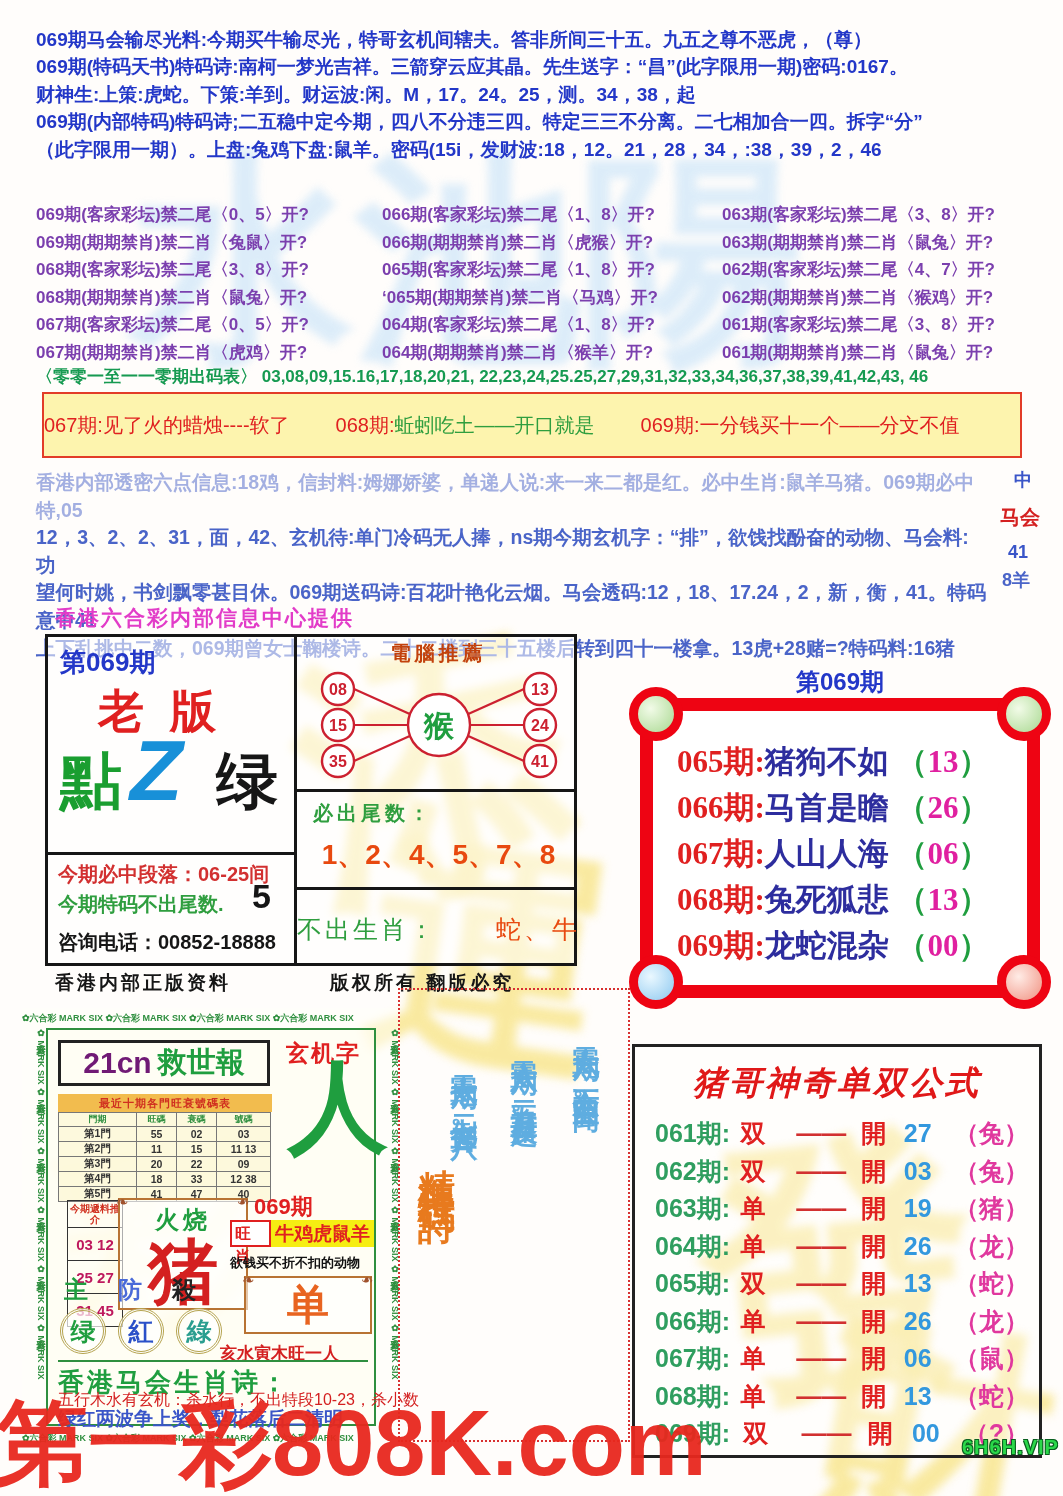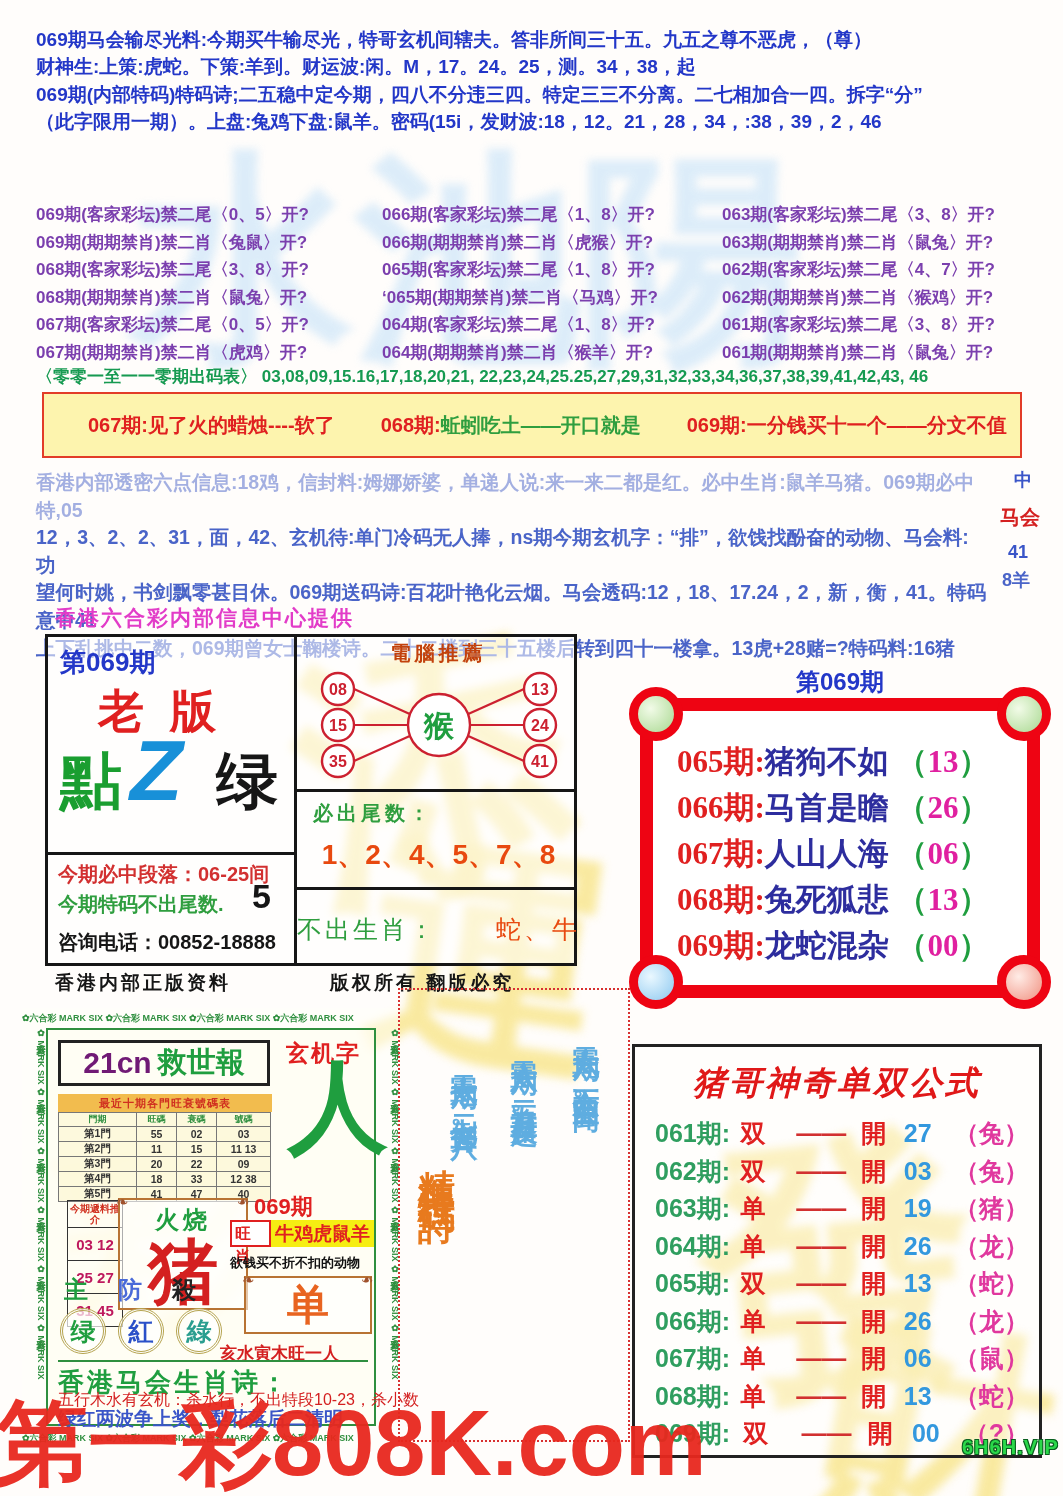--- a/index.html
+++ b/index.html
@@ -11,21 +11,21 @@
   .wm{position:absolute;z-index:0;pointer-events:none;font-weight:bold;font-family:"DejaVu Serif",serif;}
   .wm-blue{color:#d9ebf9;filter:blur(4px);opacity:.9;}
   .wm-yellow{color:#f8e58a;filter:blur(5px);opacity:.8;}
   
   .top-lines{left:36px;top:26px;width:1004px;color:#2337c8;font-weight:bold;font-size:19px;line-height:27.4px;z-index:1;}
   
   .ban-col{top:201px;width:352px;color:#7b3fae;font-weight:bold;font-size:17px;line-height:27.6px;z-index:1;white-space:nowrap;}
   
   .chuma{left:36px;top:365px;color:#169a51;font-weight:bold;font-size:17px;z-index:1;white-space:nowrap;}
   
-  .riddle-box{left:42px;top:392px;width:980px;height:66px;background:#fdf4ae;border:2px solid #e23c28;display:flex;align-items:center;gap:46px;padding-left:44px;font-weight:bold;font-size:20px;z-index:1;white-space:nowrap;}
+  .riddle-box{left:42px;top:392px;width:980px;height:66px;background:#fdf4ae;border:2px solid #e23c28;display:flex;align-items:center;gap:46px;font-weight:normal;font-size:20px;z-index:1;white-space:nowrap;}
   .riddle-box .p{color:#e02020;}
   .r-red{color:#e02020;} .r-green{color:#2f9e3f;}
   
   .secret{left:36px;top:469px;width:952px;color:#4a64c8;font-weight:bold;font-size:19.5px;line-height:27.6px;z-index:1;}
   .secret .faded{opacity:.5;filter:blur(.6px);}
   .frag{position:absolute;z-index:1;font-weight:bold;font-size:18px;}
   
   .ic-header{left:55px;top:604px;color:#e23cc8;font-weight:bold;font-size:21px;letter-spacing:2px;z-index:1;}
   .ic-box{left:45px;top:634px;width:532px;height:332px;border:3px solid #161616;z-index:1;background:rgba(255,255,255,.55);}
   .ic-vdiv{position:absolute;left:246px;top:0;width:3px;height:100%;background:#161616;}
@@ -122,20 +122,21 @@
 
   <div class="wm wm-blue abs" style="left:130px;top:110px;font-size:225px;">水池陽</div>
   <div class="wm wm-yellow abs" style="left:300px;top:590px;font-size:270px;transform:rotate(-12deg);">添</div>
   <div class="wm wm-yellow abs" style="left:370px;top:800px;font-size:240px;transform:rotate(8deg);">運</div>
   <div class="wm wm-yellow abs" style="left:700px;top:1080px;font-size:280px;transform:rotate(-6deg);">發</div>
   <div class="wm wm-yellow abs" style="left:820px;top:1280px;font-size:230px;transform:rotate(10deg);">財</div>
   <div class="wm wm-yellow abs" style="left:60px;top:1100px;font-size:200px;transform:rotate(-8deg);opacity:.45;">彩</div>
 
   <div class="top-lines abs">
     <div>069期马会输尽光料:今期买牛输尽光，特哥玄机间辖夫。答非所间三十五。九五之尊不恶虎，（尊）</div>
+    <div>069期(特码天书)特码诗:南柯一梦光吉祥。三箭穿云应其晶。先生送字：“昌”(此字限用一期)密码:0167。</div>
     <div>财神生:上策:虎蛇。下策:羊到。财运波:闲。M，17。24。25，测。34，38，起</div>
     <div>069期(内部特码)特码诗;二五稳中定今期，四八不分违三四。特定三三不分离。二七相加合一四。拆字“分”</div>
     <div>（此字限用一期）。上盘:兔鸡下盘:鼠羊。密码(15i，发财波:18，12。21，28，34，:38，39，2，46</div>
   </div>
 
   <div class="ban-col abs" style="left:36px;">
     <div>069期(客家彩坛)禁二尾〈0、5〉开?</div>
     <div>069期(期期禁肖)禁二肖〈兔鼠〉开?</div>
     <div>068期(客家彩坛)禁二尾〈3、8〉开?</div>
     <div>068期(期期禁肖)禁二肖〈鼠兔〉开?</div>

